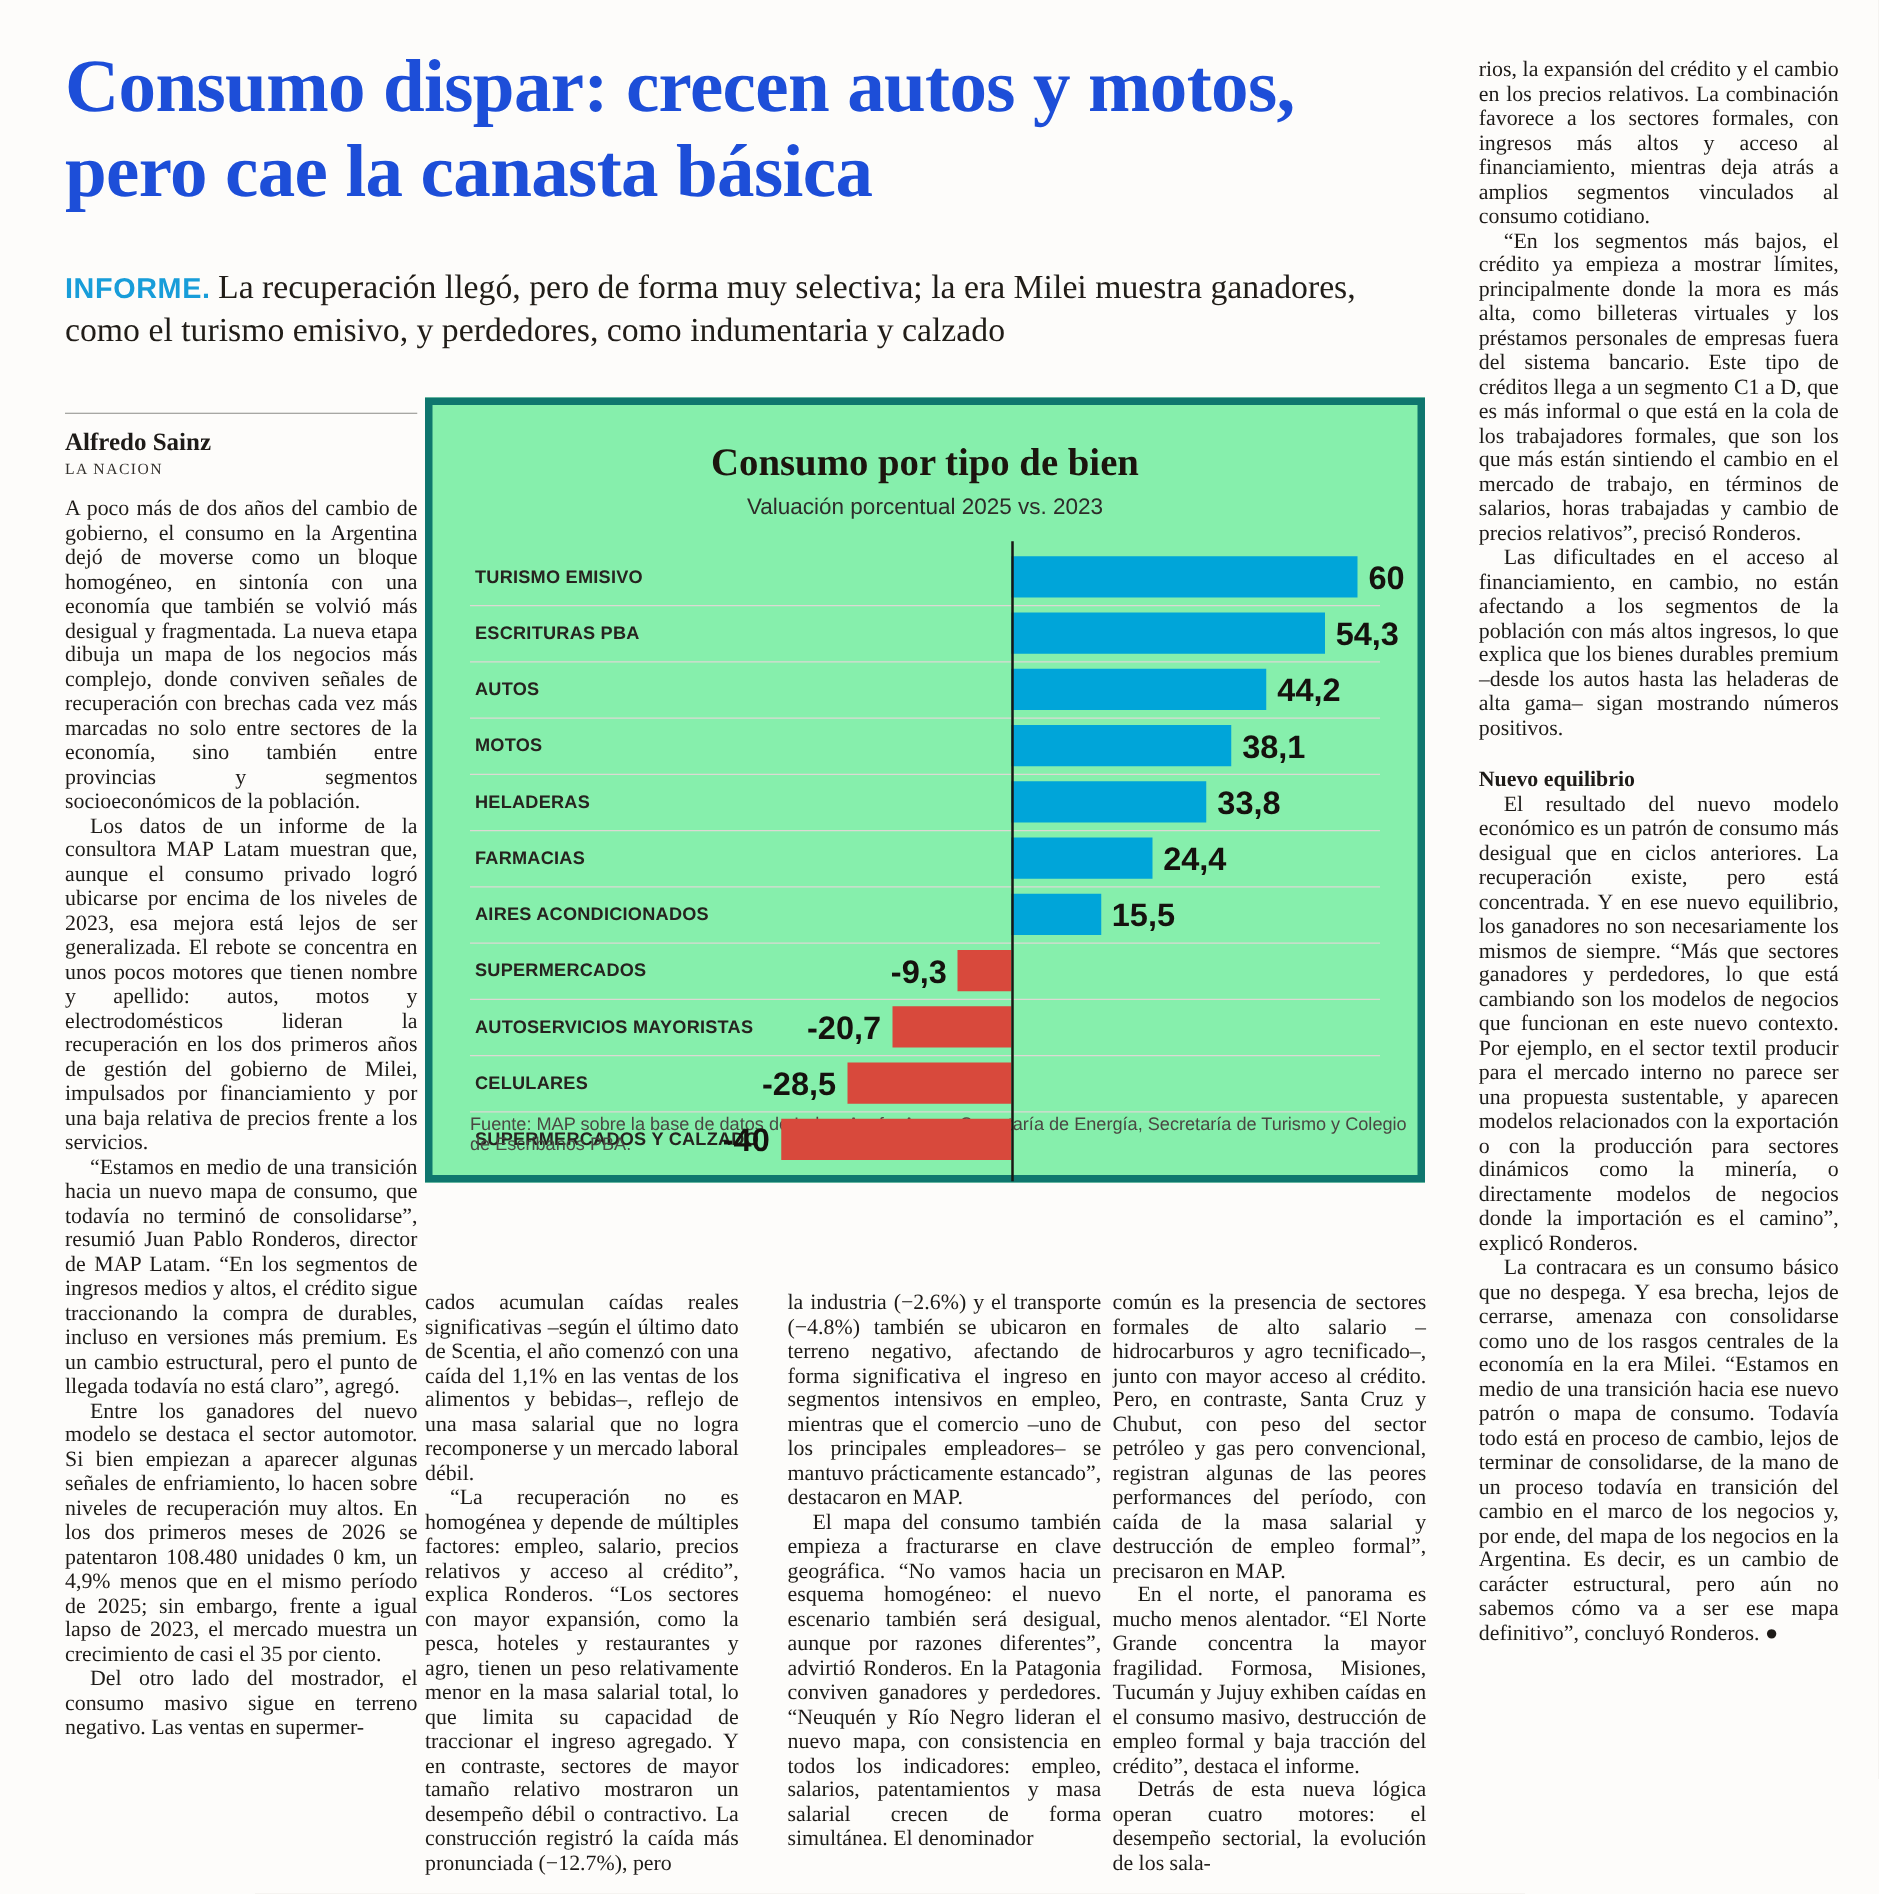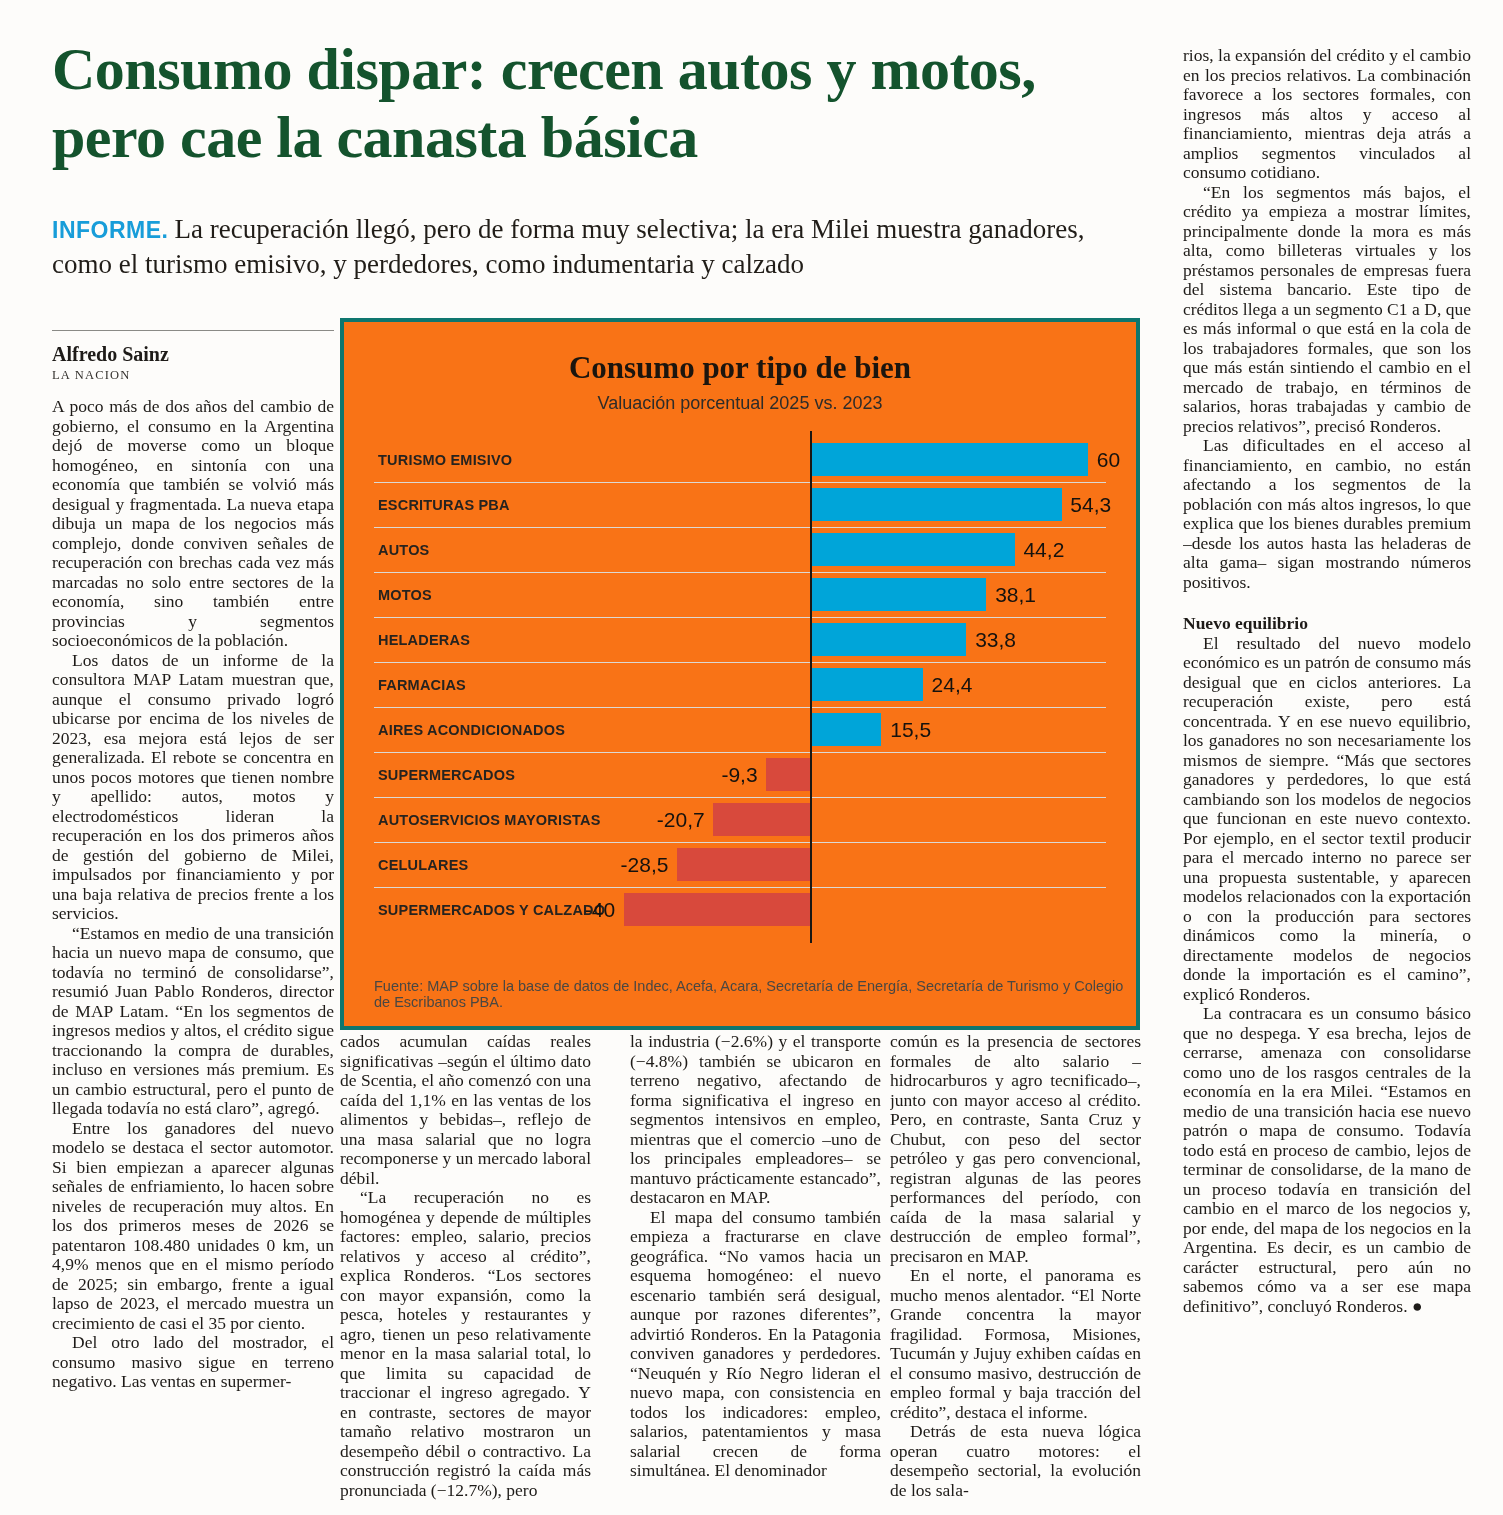--- a/index.html
+++ b/index.html
@@ -19,53 +19,53 @@
   .byline-rule{border-top:1px solid #8a8a86;margin:0 0 12px;}
   .author{font-weight:bold;font-size:20px;}
   .outlet{font-size:12.5px;letter-spacing:1.2px;color:#33302c;margin:2px 0 14px;}
 
   
   .body-text p,.bcol p,.col-right p{margin:0;font-size:17.5px;line-height:19.5px;
        text-align:justify;hyphens:auto;-webkit-hyphens:auto;}
   p.indent{text-indent:20px;}
 
   
-  .chart-box{position:absolute;left:340px;top:318px;width:800px;height:712px;
-             border:4px solid #0f766e;background:#f97316;box-sizing:border-box;}
+  .chart-box{position:absolute;left:340px;top:318px;width:800px;height:628px;
+             border:6px solid #0f766e;background:#86efac;box-sizing:border-box;}
   .chart-title{margin:28px 0 7px;text-align:center;font-size:31px;font-weight:bold;color:#1c150e;}
   .chart-sub{margin:0;text-align:center;font-family:"Liberation Sans",sans-serif;
              font-size:18px;color:#2e2c29;}
   .chart-rows{position:relative;margin:24px 30px 0;}
   .crow{height:44px;position:relative;border-bottom:1px solid #dcd9d3;}
   .crow:last-child{border-bottom:none;}
   .cat{position:absolute;left:4px;top:0;height:44px;display:flex;align-items:center;
        font-family:"Liberation Sans",sans-serif;font-weight:bold;font-size:14.5px;
        letter-spacing:.2px;color:#26231f;white-space:nowrap;}
   .bar{position:absolute;top:5px;height:33px;z-index:1;}
   .val{position:absolute;top:0;height:44px;display:flex;align-items:center;
-       font-family:"Liberation Sans",sans-serif;font-weight:normal;font-size:21px;color:#15120e;z-index:3;}
+       font-family:"Liberation Sans",sans-serif;font-weight:bold;font-size:26px;color:#15120e;z-index:3;}
   .zero-line{position:absolute;left:59.5%;top:-7px;width:2px;height:calc(100% + 18px);
              background:#1a1713;z-index:2;}
   .chart-source{position:absolute;left:30px;bottom:16px;margin:0;
                 font-family:"Liberation Sans",sans-serif;font-size:14.5px;color:#4a4742;}
 
   
   .bcol{position:absolute;top:1032px;width:251px;height:483px;overflow:hidden;}
   #col-b1{left:340px;} #col-b2{left:630px;} #col-b3{left:890px;}
 
   
   .col-right{position:absolute;left:1183px;top:46px;width:288px;height:1469px;overflow:hidden;}
   .subhead{margin:22px 0 0;font-size:17.5px;line-height:19.5px;font-weight:bold;}
 </style>
 </head>
 <body>
 
 <div class="page">
 
-  <h1 class="headline" style="color: #14532d;">Consumo dispar: crecen autos y motos, pero cae la canasta básica</h1>
+  <h1 class="headline" style="color: #1d4ed8;">Consumo dispar: crecen autos y motos, pero cae la canasta básica</h1>
 
   <p class="kicker"><span class="kicker-label" style="color: rgb(24, 157, 217);">INFORME.</span><span>La recuperación llegó, pero de forma muy selectiva; la era Milei muestra ganadores, como el turismo emisivo, y perdedores, como indumentaria y calzado</span></p>
 
   <section class="col-left">
     <div class="byline-rule"></div>
     <div>
       <div class="author">Alfredo Sainz</div>
       <div class="outlet">LA NACION</div>
     </div>
     <div class="body-text" id="col-left-body">

